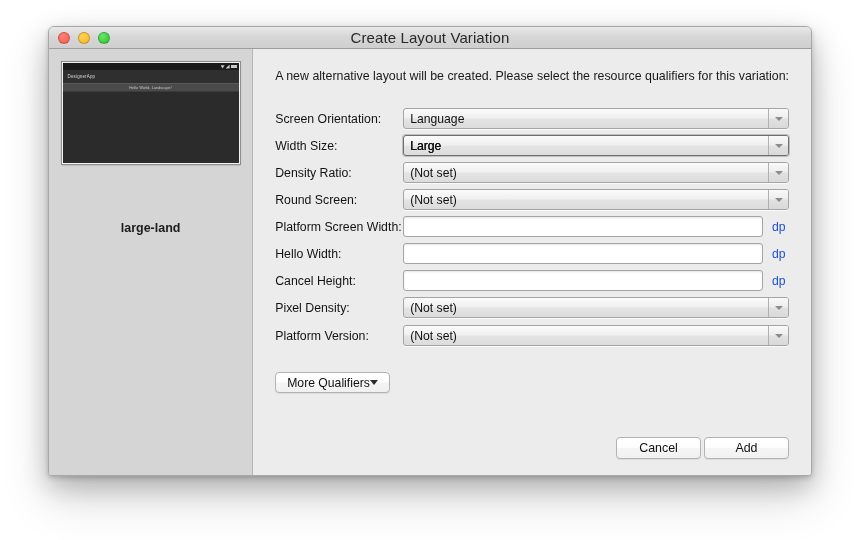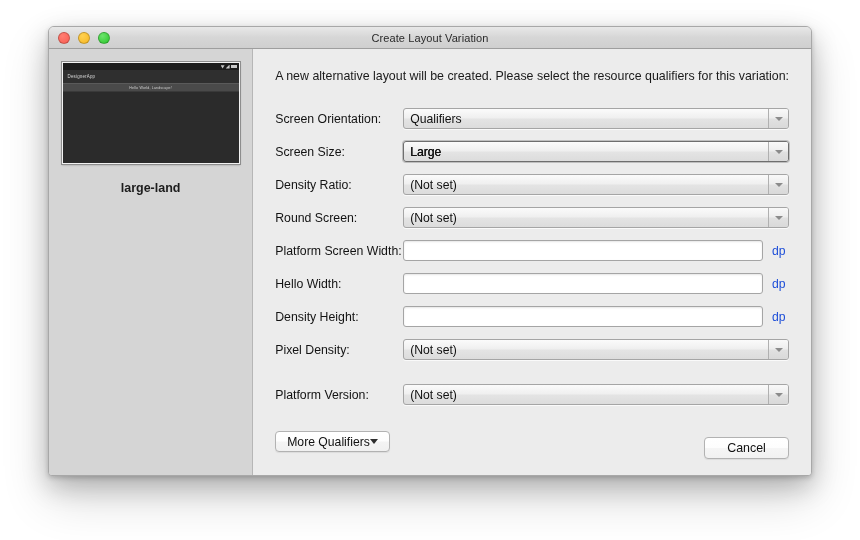--- a/index.html
+++ b/index.html
@@ -58,40 +58,41 @@
     border-radius: 50%;
     border: 1px solid rgba(0,0,0,0.22);
   }
   .light.close   { background: radial-gradient(circle at 35% 30%, #ff7f73, #fa5c52); }
   .light.min     { background: radial-gradient(circle at 35% 30%, #ffd151, #f7b723); }
   .light.max     { background: radial-gradient(circle at 35% 30%, #6ce46c, #2ac62a); }
 
   #window-title {
     width: 100%;
     text-align: center;
-    font-size: 11px;
+    font-size: 15px;
     color: #2a2a2a;
     letter-spacing: 0.1px;
   }
 
   
   #body-split {
     display: flex;
     height: calc(100% - 22px);
   }
 
   
   #left-panel {
     width: 228px;
     background: #d5d5d5;
     border-right: 1px solid #b6b6b6;
     padding-top: 13px;
     display: flex;
     flex-direction: column;
     align-items: center;
+    gap: 40px;
   }
 
   #thumb-frame {
     width: 178px;
     height: 102px;
     background: #2b2b2b;
     border: 1px solid #f2f2f2;
     box-shadow: 0 0 0 1px #8d8d8d, 0 1px 2px rgba(0,0,0,0.3);
     position: relative;
     overflow: hidden;
@@ -167,23 +168,23 @@
     font-size: 12.4px;
     color: #1a1a1a;
     margin-bottom: 25px;
     white-space: nowrap;
   }
 
   .row {
     display: flex;
     align-items: center;
     height: 21px;
-    margin-bottom: 12px;
-  }
-  .row.tall { margin-bottom: 24px; justify-content: space-between; }
+    margin-bottom: 6px;
+  }
+  .row.tall { margin-bottom: 7px; justify-content: space-between; }
 
   .lbl {
     width: 128px;
     flex: 0 0 128px;
     font-size: 12.3px;
     color: #131313;
     white-space: nowrap;
   }
 
   
@@ -379,29 +380,29 @@
         <div id="thumb-caption">large-land</div>
       </div>
 
       <div id="right-panel">
 
         <div id="intro">A new alternative layout will be created. Please select the resource qualifiers for this variation:</div>
 
         <div class="row">
           <div class="lbl">Screen Orientation:</div>
           <div class="combo">
-            <div class="combo-text">Qualifiers</div>
-            <div class="combo-arrow">
-                <span class="tri"></span>
-              </div>
-          </div>
-        </div>
-
-        <div class="row">
-          <div class="lbl">Screen Size:</div>
+            <div class="combo-text">Language</div>
+            <div class="combo-arrow">
+                <span class="tri"></span>
+              </div>
+          </div>
+        </div>
+
+        <div class="row">
+          <div class="lbl">Width Size:</div>
           <div class="combo focused">
             <div class="combo-text">Large</div>
             <div class="combo-arrow">
                 <span class="tri"></span>
               </div>
           </div>
         </div>
 
         <div class="row">
           <div class="lbl">Density Ratio:</div>
@@ -429,21 +430,21 @@
           <div class="unit">dp</div>
         </div>
 
         <div class="row">
           <div class="lbl">Hello Width:</div>
           <div class="textfield"></div>
           <div class="unit">dp</div>
         </div>
 
         <div class="row">
-          <div class="lbl">Density Height:</div>
+          <div class="lbl">Cancel Height:</div>
           <div class="textfield"></div>
           <div class="unit">dp</div>
         </div>
 
         <div class="row tall">
           <div class="lbl">Pixel Density:</div>
           <div class="combo">
             <div class="combo-text">(Not set)</div>
             <div class="combo-arrow">
                 <span class="tri"></span>
@@ -464,18 +465,19 @@
 
         <div id="more-row">
           <div class="push-btn">
             <span>More Qualifiers</span>
             <span class="caret"></span>
           </div>
         </div>
 
         <div id="action-row">
           <div class="action-btn">Cancel</div>
+          <div class="action-btn">Add</div>
         </div>
 
       </div>
     </div>
   </div>
 </div>
 
 </body></html>

